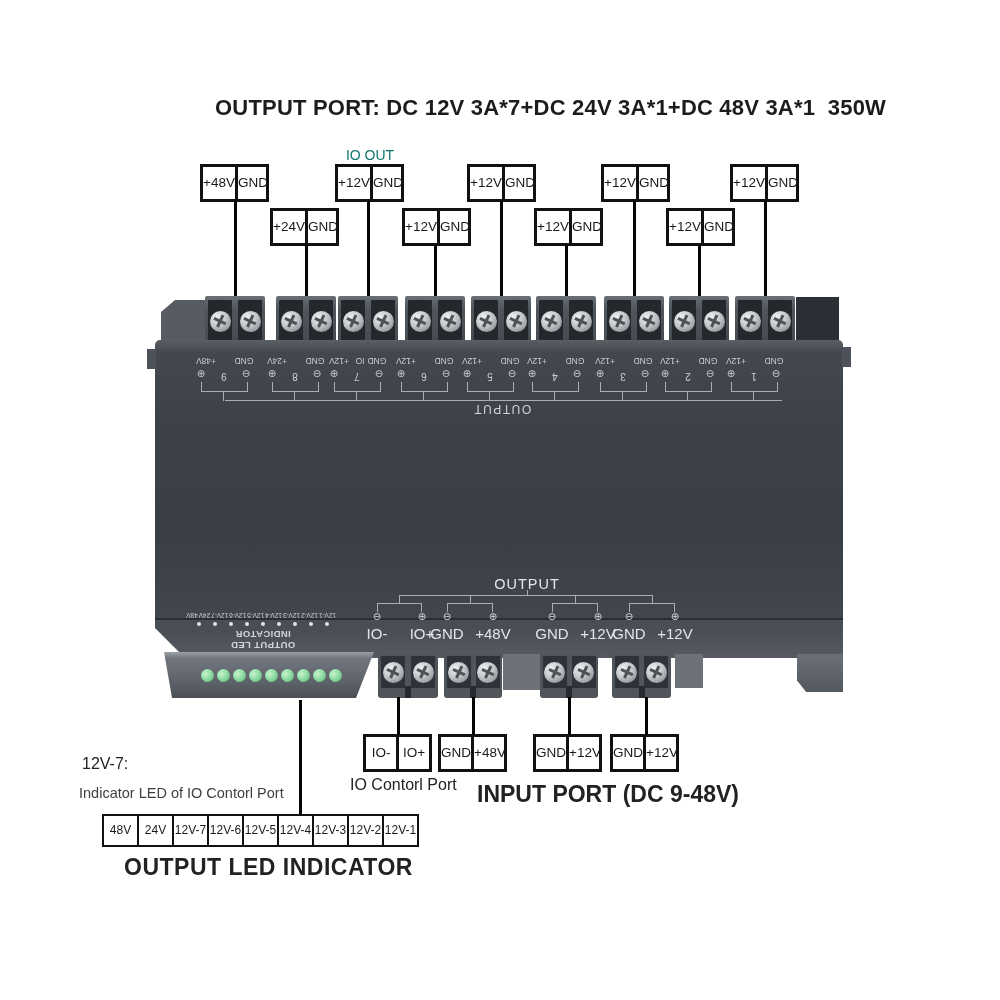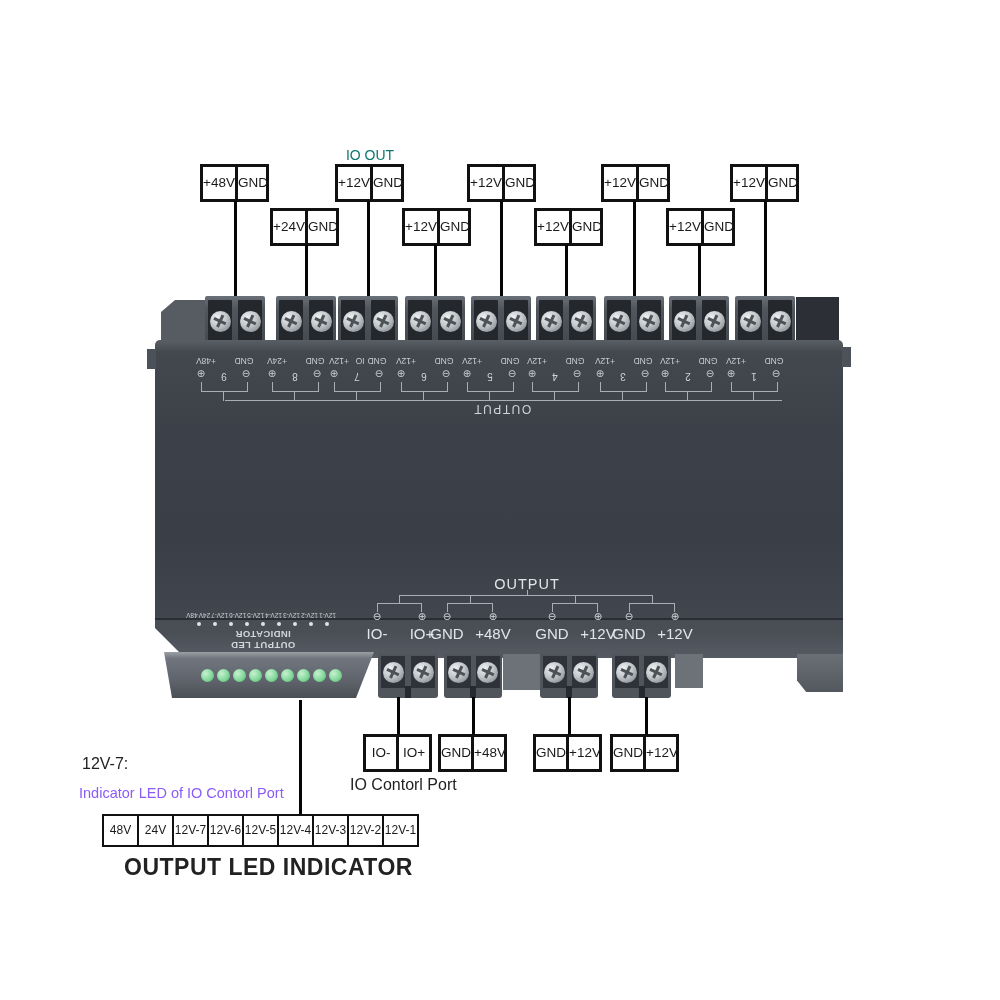--- a/index.html
+++ b/index.html
@@ -73,20 +73,21 @@
           font-size:6.5px;color:#c8cbd0;transform:rotate(180deg);white-space:nowrap;}
   .dot{position:absolute;top:622px;width:4px;height:4px;border-radius:50%;background:#dfe2e5;}
   .ledtitle{position:absolute;left:203px;top:629px;width:120px;text-align:center;font-size:9.5px;font-weight:600;
             letter-spacing:.4px;color:#d2d5d9;transform:rotate(180deg);}
 </style>
 </head>
 <body>
 
 <div id="canvas">
 
+  <div class="title">OUTPUT PORT: DC 12V 3A*7+DC 24V 3A*1+DC 48V 3A*1  350W</div>
 
   <div class="io-out">IO OUT</div>
 
   <div class="lbox" style="left:200px;top:164px">
     <span class="lcell">+48V</span>
     <span class="lcell">GND</span>
   </div>
   <div class="lbox" style="left:270px;top:208px">
     <span class="lcell">+24V</span>
     <span class="lcell">GND</span>
@@ -432,22 +433,23 @@
   <div class="lbox" style="left:533px;top:734px">
     <span class="lcell">GND</span>
     <span class="lcell">+12V</span>
   </div>
   <div class="lbox" style="left:610px;top:734px">
     <span class="lcell">GND</span>
     <span class="lcell">+12V</span>
   </div>
 
   <div style="position:absolute;left:350px;top:776px;font-size:16px;font-weight:500;color:#222">IO Contorl Port</div>
+  <div class="h-bold" style="left:477px;top:781px;font-size:23px">INPUT PORT (DC 9-48V)</div>
   <div style="position:absolute;left:82px;top:755px;font-size:16px;font-weight:500;color:#222">12V-7:</div>
-  <div style="position:absolute;left:79px;top:785px;font-size:14.5px;color:#8b5cf6">Indicator LED of IO Contorl Port</div>
+  <div style="position:absolute;left:79px;top:785px;font-size:14.5px;color:#404040">Indicator LED of IO Contorl Port</div>
 
   <div class="ltable">
     <span class="tcell">48V</span>
     <span class="tcell">24V</span>
     <span class="tcell">12V-7</span>
     <span class="tcell">12V-6</span>
     <span class="tcell">12V-5</span>
     <span class="tcell">12V-4</span>
     <span class="tcell">12V-3</span>
     <span class="tcell">12V-2</span>

